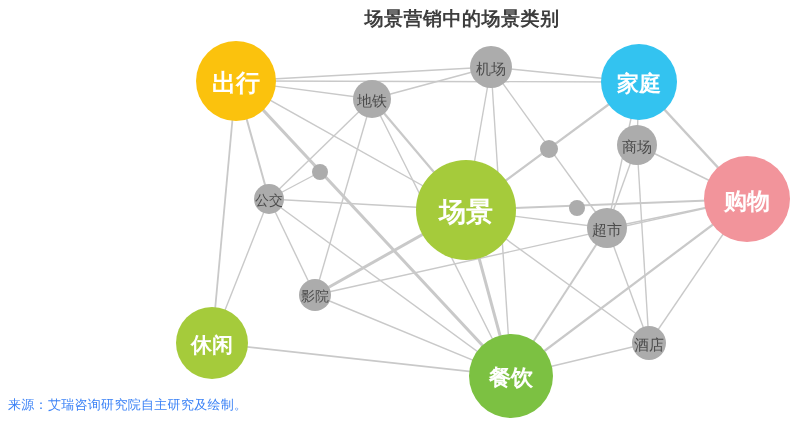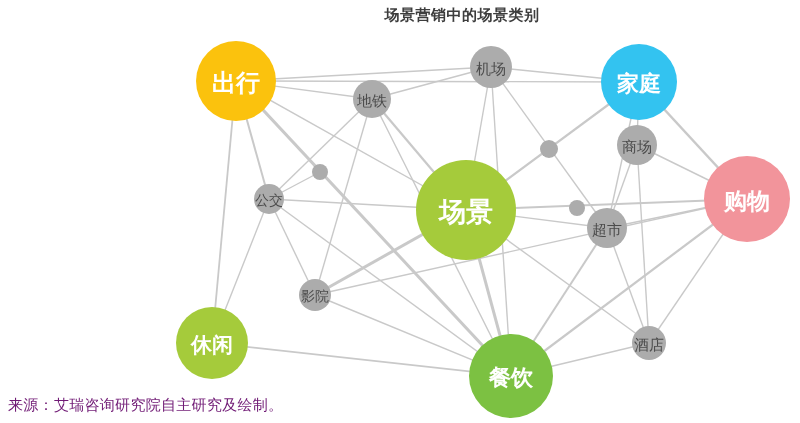--- a/index.html
+++ b/index.html
@@ -6,26 +6,26 @@
   .canvas{
     position:relative;
     width:800px;height:423px;
     background:#ffffff;
     font-family:"Liberation Sans","DejaVu Sans",sans-serif;
     overflow:hidden;
   }
   .figure-title{
     position:absolute;top:6px;left:462px;
     transform:translateX(-50%);
-    font-size:15px;font-weight:bold;color:#3d3d3d;
+    font-size:19px;font-weight:bold;color:#3d3d3d;
     white-space:nowrap;letter-spacing:.5px;
   }
   .source-note{
     position:absolute;left:8px;top:396px;
-    font-size:15px;color:#701a75;letter-spacing:.3px;
+    font-size:13px;color:#3b82f6;letter-spacing:.3px;
     white-space:nowrap;
   }
   svg.graph{position:absolute;left:0;top:0;}
   text.node-label{pointer-events:none;}
 </style>
 </head>
 <body>
 
 <div class="canvas">
   <svg class="graph" id="graph" width="800" height="423" viewBox="0 0 800 423">

